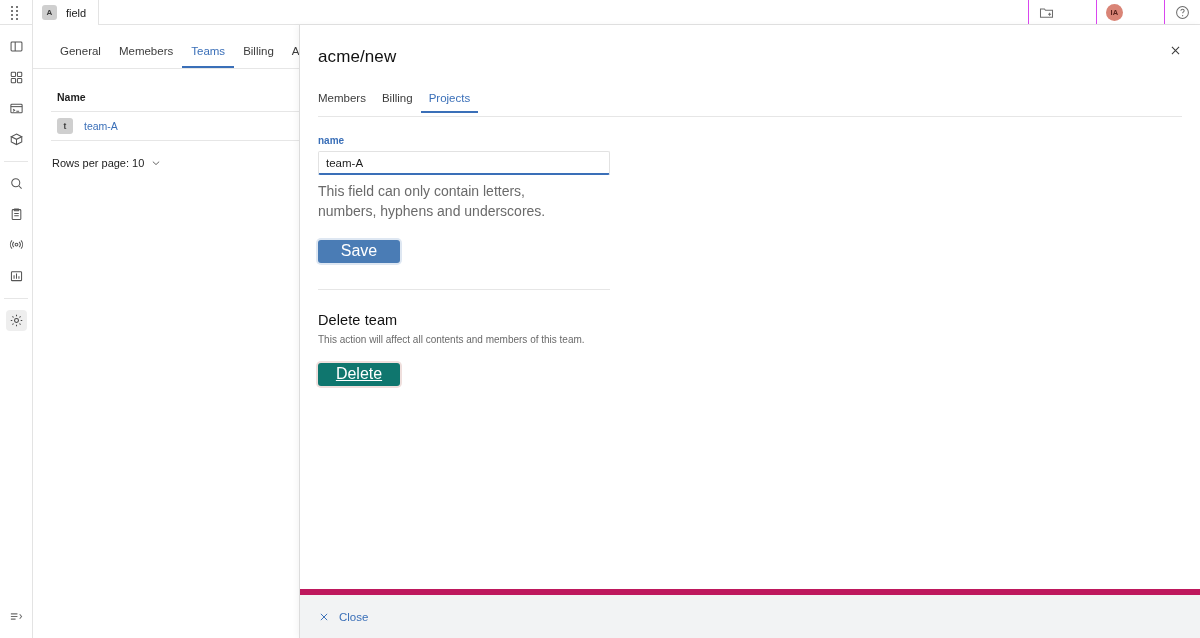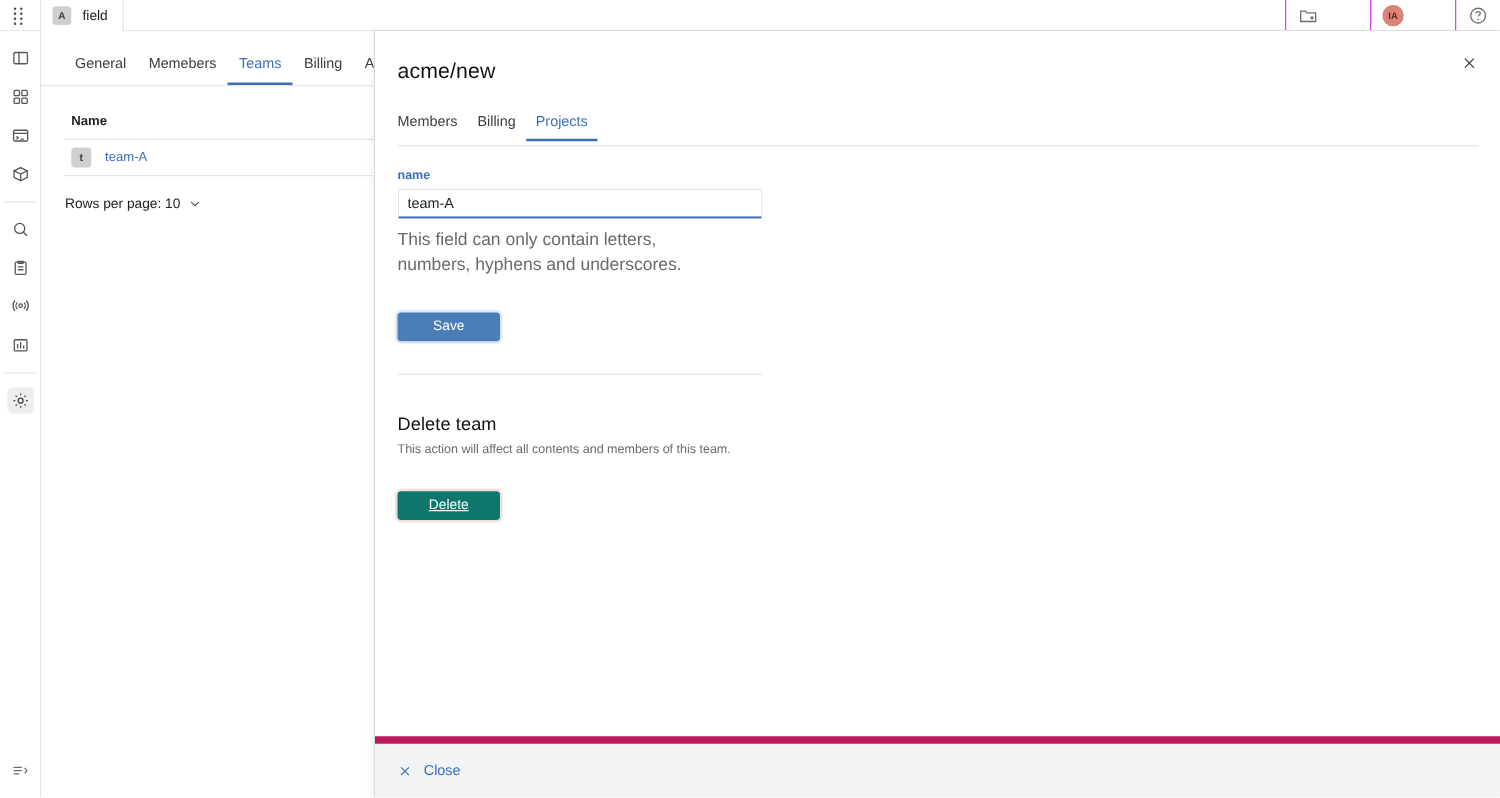--- a/index.html
+++ b/index.html
@@ -155,33 +155,33 @@
     border: 1px solid #e2e2e2; border-bottom: 2px solid #3a6fb8;
     border-radius: 2px; background: #fff;
     font-family: "Liberation Sans", sans-serif;
     font-size: 11.5px; color: #1c1c1c; padding: 0 7px; outline: none;
   }
   .help-text {
     font-size: 14px; color: #6a6a6a; line-height: 1.45;
     margin-top: 6px; width: 248px;
   }
   .btn {
-    margin-top: 28px; width: 82px; height: 23px; border: 0; border-radius: 3px;
+    margin-top: 18px; width: 82px; height: 23px; border: 0; border-radius: 3px;
     font-family: "Liberation Sans", sans-serif;
-    font-size: 11px; color: #ffffff; cursor: pointer;
+    font-size: 16px; color: #ffffff; cursor: pointer;
     display: flex; align-items: center; justify-content: center;
   }
   .btn-save { background: #4a7cb5; box-shadow: 0 0 0 2px rgba(74,124,181,.18); }
   .btn-delete {
     background: #0f766e; text-decoration: underline;
     box-shadow: 0 0 0 2px rgba(154,58,44,.16);
   }
   .divider { width: 292px; height: 1px; background: #e6e6e6; margin-top: 26px; }
   .section-title {
-    font-size: 14.5px; color: #111; margin-top: 32px; letter-spacing: .1px;
+    font-size: 14.5px; color: #111; margin-top: 22px; letter-spacing: .1px;
   }
   .section-sub { font-size: 10px; color: #6a6a6a; margin-top: 6px; }
 
   .panel-foot {
     height: 49px; background: #f2f3f4; border-top: 6px solid #be185d;
     display: flex; align-items: center; padding: 0 18px;
   }
   .close-link {
     display: flex; align-items: center; gap: 9px;
     font-size: 11.5px; color: #3a6fb8; cursor: pointer;

